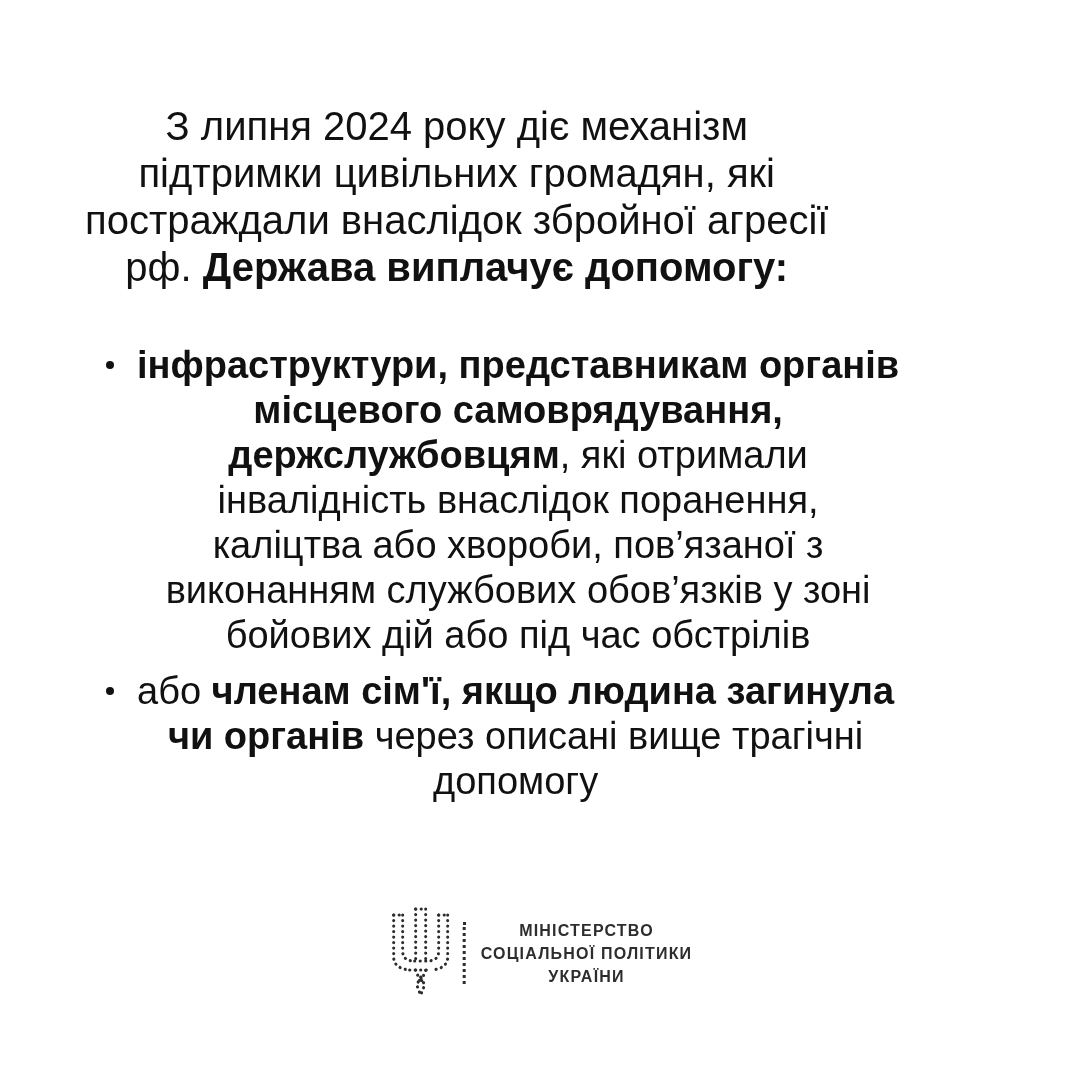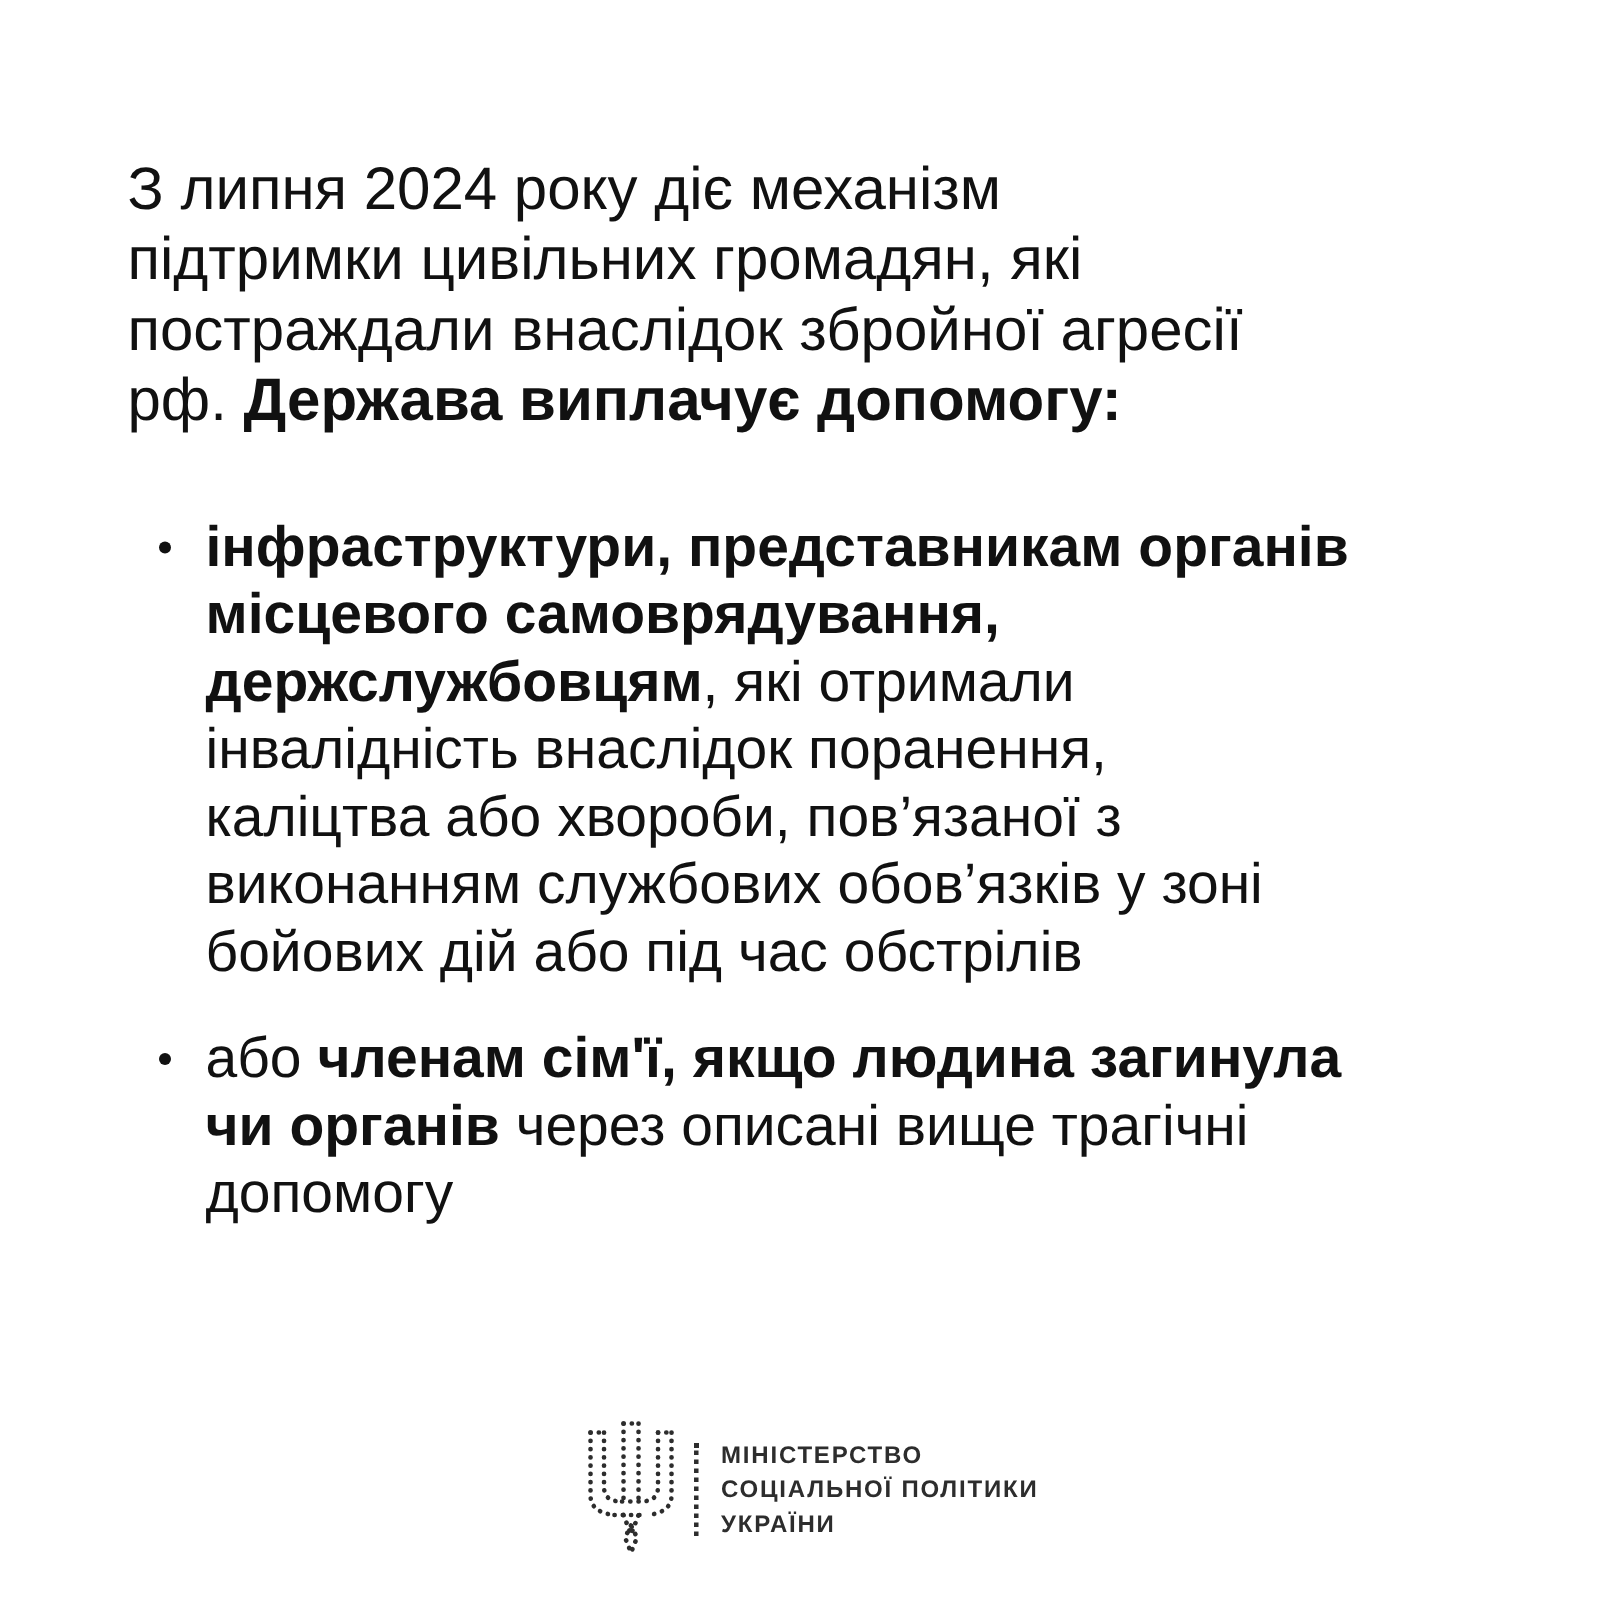--- a/index.html
+++ b/index.html
@@ -4,58 +4,59 @@
 <style>
   html,body{margin:0;padding:0;background:#e9e9e9;}
   .canvas{
     position:relative;
     width:1080px;height:1080px;
     background:#ffffff;
     overflow:hidden;
     font-family:"Liberation Sans","DejaVu Sans",sans-serif;
     color:#111111;
     margin:0 auto;
+    text-align:center;
   }
   .heading{
     position:absolute;
     left:85px;top:103px;
     font-size:40px;
     line-height:47px;
     font-weight:400;
     white-space:nowrap;
   }
   .bullets{
     position:absolute;
     left:106px;top:343px;
   }
   .bullet{
     display:flex;
     align-items:flex-start;
   }
   .bullet + .bullet{
-    margin-top:26px;
+    margin-top:11px;
   }
   .bullet-dot{
     flex:0 0 auto;
     width:8px;height:8px;
     border-radius:50%;
     background:#111111;
     margin-top:18px;
     margin-right:23px;
   }
   .bullet-lines{
     font-size:38px;
     line-height:45px;
     font-weight:400;
     white-space:nowrap;
   }
   .b{font-weight:700;}
   .logo{
     position:absolute;
-    left:50%;top:943px;
+    left:50%;top:903px;
     transform:translateX(-50%);
     display:flex;
     align-items:center;
   }
   .logo svg{display:block;}
   .logo-divider{
     height:62px;
     border-left:3px dotted #2d2d2d;
     margin-left:9px;
     margin-right:15px;

